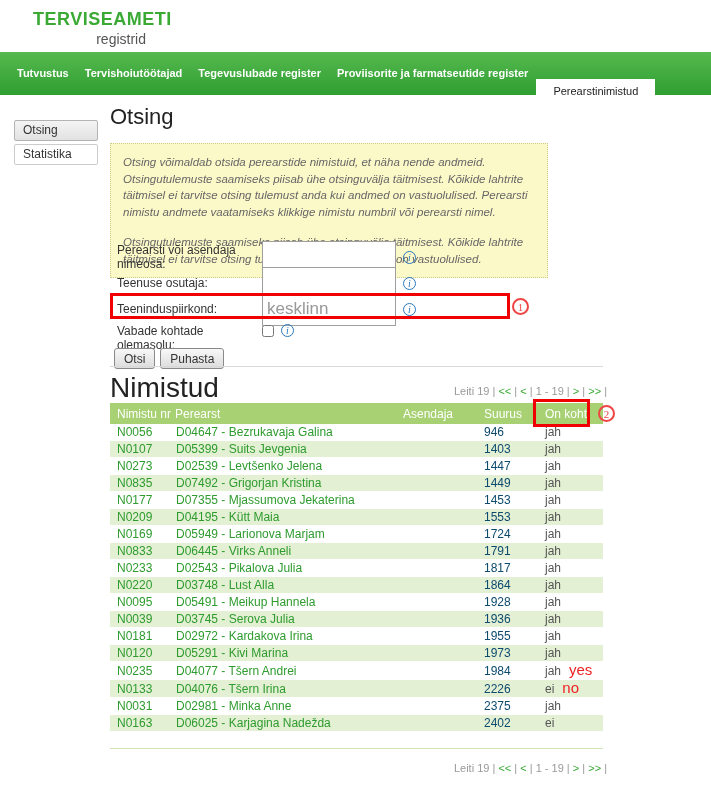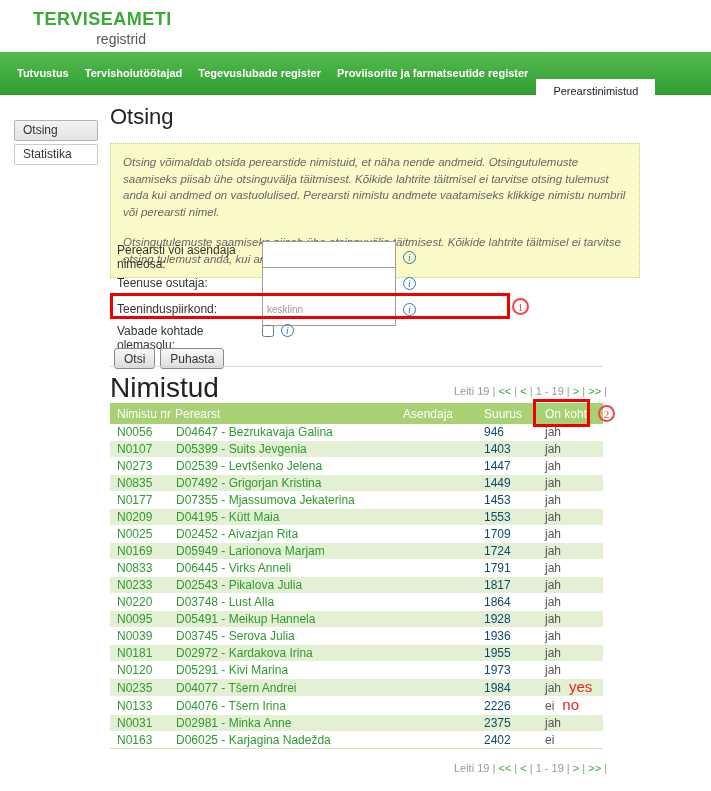--- a/index.html
+++ b/index.html
@@ -26,31 +26,31 @@
   .sidebar { position:absolute; left:14px; top:120px; width:84px; }
   .side-btn { width:84px; height:21px; line-height:19px; font-size:12px; color:#333; padding-left:8px;
     border:1px solid #b3b3b3; background:linear-gradient(#f4f4f4,#e2e2e2); margin-bottom:3px; border-radius:2px; cursor:pointer; }
   .side-btn.inactive { background:#fff; border-color:#ccc; }
 
   
   .h1 { position:absolute; left:110px; top:104px; font-size:22px; font-weight:400; color:#222; }
   .h2 { position:absolute; left:110px; top:372px; font-size:28px; font-weight:400; color:#222; }
 
   
-  .infobox { position:absolute; left:110px; top:143px; width:530px; padding:10px 12px;
+  .infobox { position:absolute; left:110px; top:143px; width:438px; padding:10px 12px;
     background:#fcf9c9; border:1px dotted #cfc98c; font-size:11.5px; font-style:italic; color:#666; line-height:16.5px; }
   .infobox p { margin:0; }
   .infobox p + p { margin-top:14px; }
 
   
   .form-area { position:absolute; left:110px; top:244px; }
   .f-row { display:flex; align-items:center; height:26px; }
   .f-row.cb { height:22px; align-items:flex-start; padding-top:2px; }
   .f-label { width:152px; font-size:12px; color:#333; padding-left:7px; }
-  .f-input { width:134px; height:33px; border:1px solid #9e9e9e; font-size:10px; padding:1px 4px;
+  .f-input { width:134px; height:33px; border:1px solid #9e9e9e; font-size:17px; padding:1px 4px;
     font-family:"Liberation Sans", sans-serif; color:#333; }
   .f-input.ghost { color:#999; }
   .info-icon { display:inline-block; width:13px; height:13px; border:1px solid #2878bd; border-radius:50%;
     color:#2878bd; font-size:10px; line-height:11px; text-align:center; font-style:italic;
     font-family:"Liberation Serif", serif; margin-left:7px; cursor:pointer; flex:none; }
   .cbox { width:12px; height:12px; margin:1px 0 0 0; accent-color:#999; }
   .buttons-row { display:flex; gap:5px; margin-top:4px; margin-left:4px; }
   .btn { font-size:12px; height:21px; padding:0 9px; border:1px solid #8a8a8a; border-radius:3px;
     background:linear-gradient(#f8f8f8,#dcdcdc); color:#333; font-family:"Liberation Sans", sans-serif; cursor:pointer; }
 
@@ -202,27 +202,20 @@
         <td><span>jah</span></td>
       </tr>
       <tr>
         <td><a class="green-link">N0209</a></td>
         <td><a class="green-link">D04195 - Kütt Maia</a></td>
         <td></td>
         <td><span class="suurus-val">1553</span></td>
         <td><span>jah</span></td>
       </tr>
       <tr>
-        <td><a class="green-link">N0025</a></td>
-        <td><a class="green-link">D02452 - Aivazjan Rita</a></td>
-        <td></td>
-        <td><span class="suurus-val">1709</span></td>
-        <td><span>jah</span></td>
-      </tr>
-      <tr>
         <td><a class="green-link">N0169</a></td>
         <td><a class="green-link">D05949 - Larionova Marjam</a></td>
         <td></td>
         <td><span class="suurus-val">1724</span></td>
         <td><span>jah</span></td>
       </tr>
       <tr>
         <td><a class="green-link">N0833</a></td>
         <td><a class="green-link">D06445 - Virks Anneli</a></td>
         <td></td>

